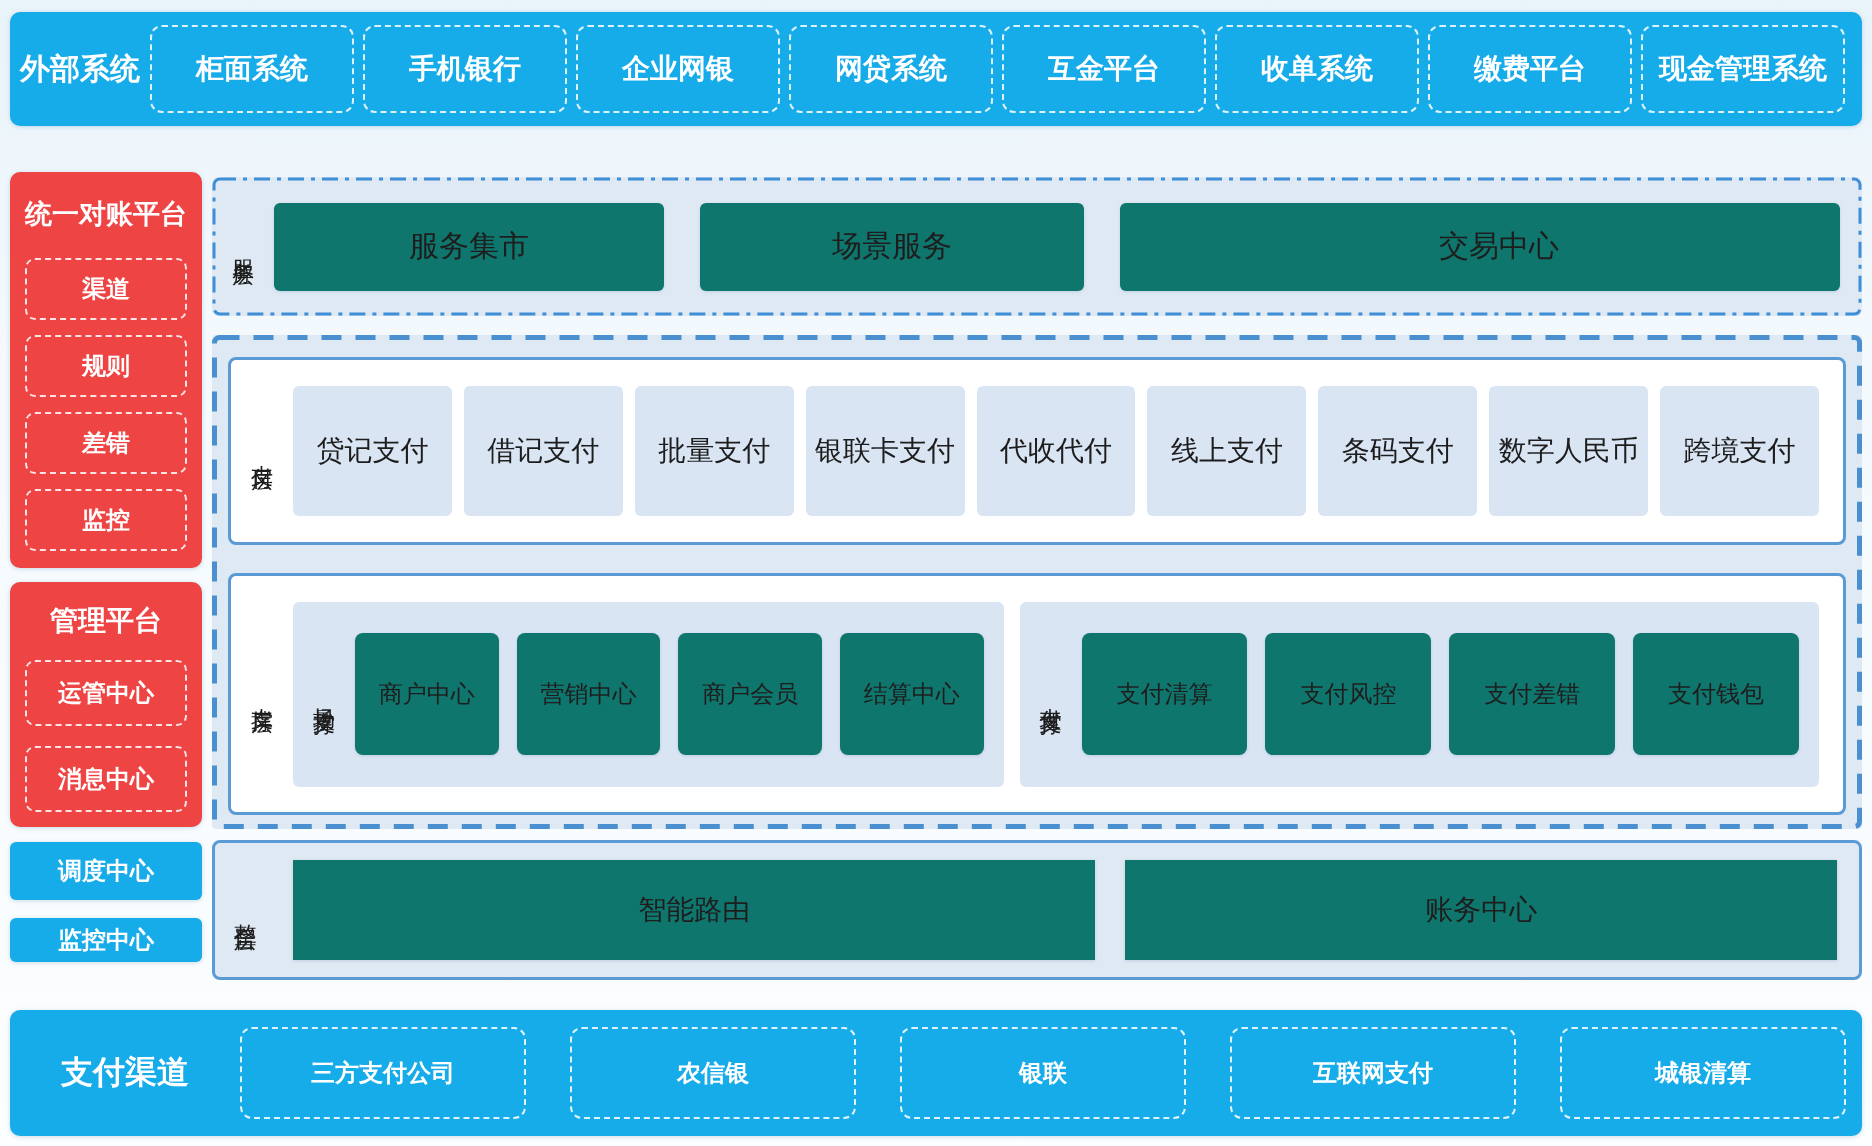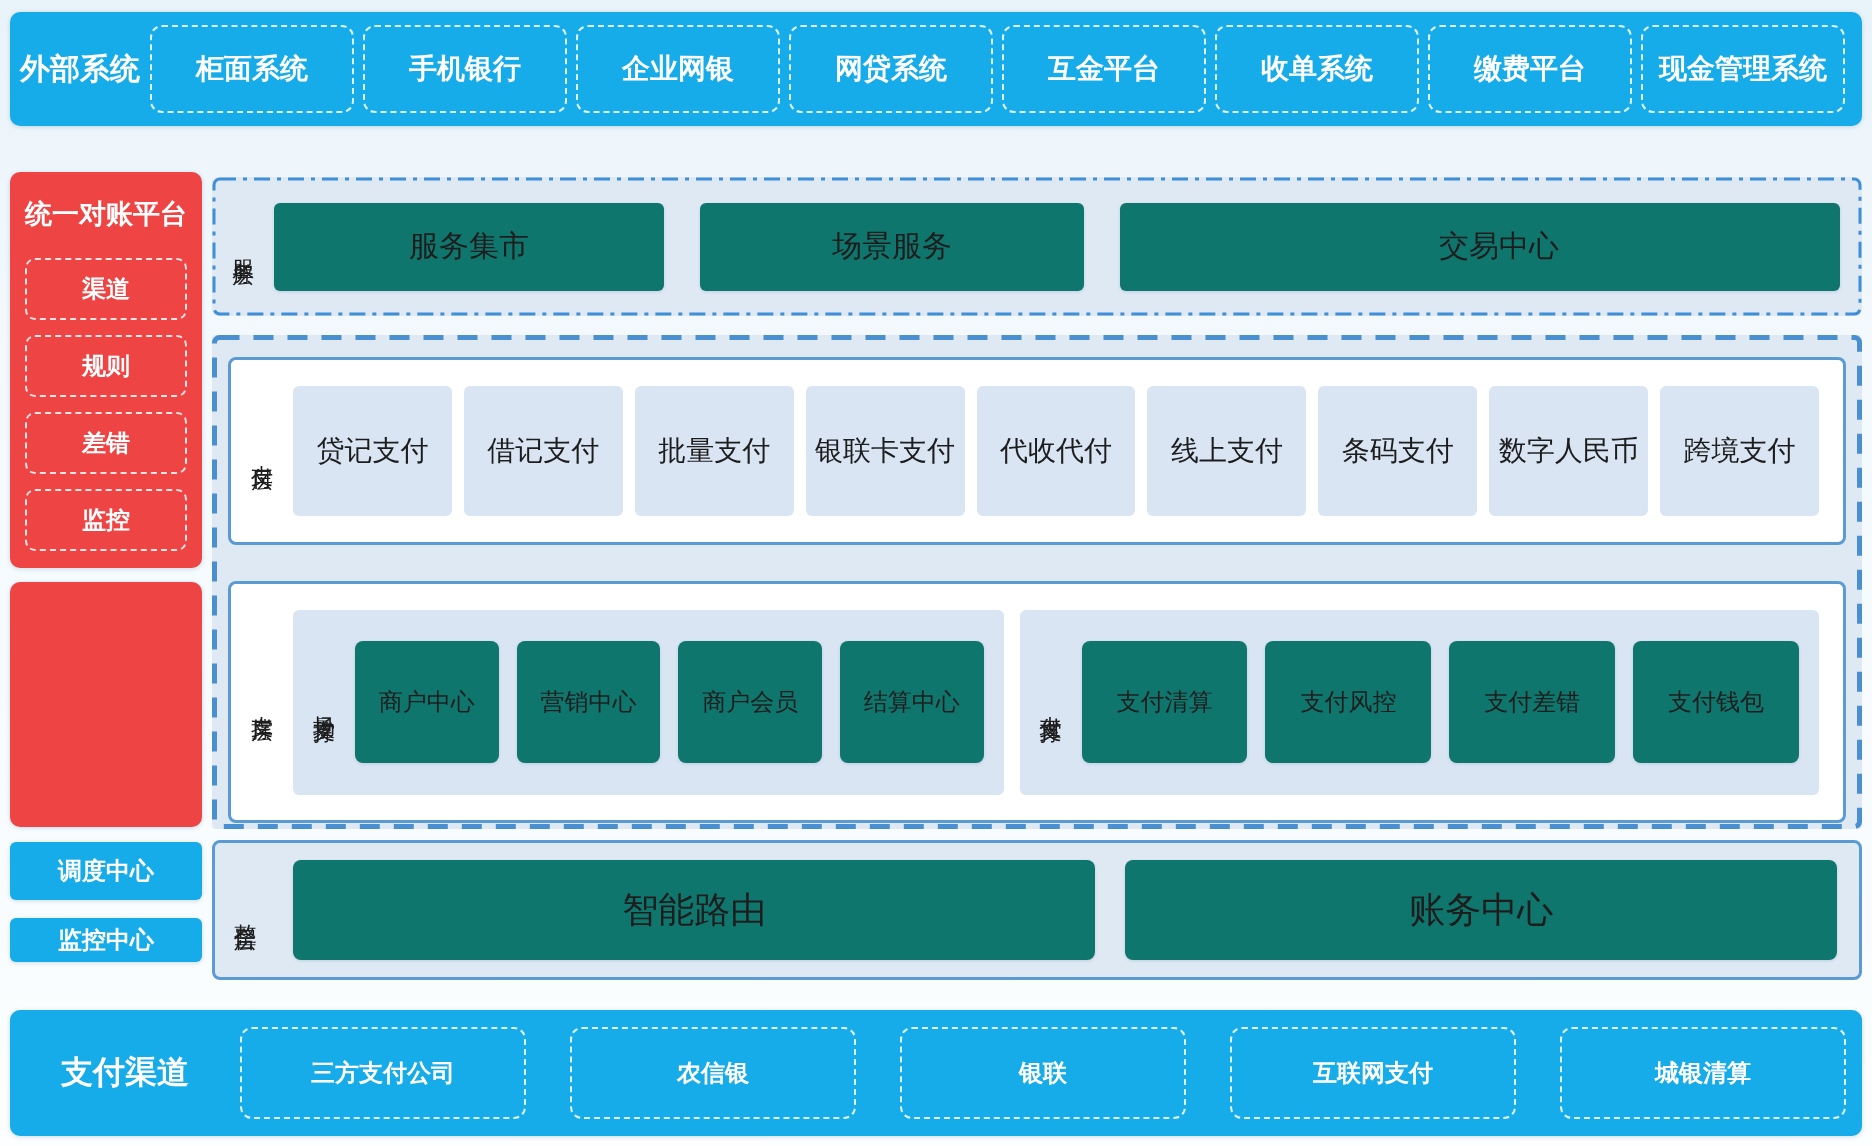--- a/index.html
+++ b/index.html
@@ -72,35 +72,35 @@
   #service-boxes div:nth-of-type(1){flex:406;}
   #service-boxes div:nth-of-type(2){flex:400;}
   #service-boxes div:nth-of-type(3){flex:710;padding-left:38px;}
 
   #core-panel{left:212px;top:335px;width:1650px;height:494px;border-radius:4px;}
   #payment-panel{margin:22px 16px 0 16px;height:188px;}
   #payment-panel .vlabel{width:62px;font-size:22px;}
   #payment-boxes{flex:1;display:flex;gap:12px;margin-right:24px;align-items:center;}
   #payment-boxes .bbox{height:130px;flex:1;}
 
-  #support-panel{margin:36px 16px 0 16px;height:242px;align-items:center;}
+  #support-panel{margin:28px 16px 0 16px;height:242px;align-items:center;}
   #support-panel .vlabel{width:62px;font-size:22px;}
   #support-groups{flex:1;display:flex;gap:16px;margin-right:24px;align-items:center;}
   .group{background:#d9e5f3;border-radius:6px;height:185px;display:flex;align-items:center;}
   .group .vlabel{width:62px;font-size:20px;letter-spacing:2px;}
   .group-items{flex:1;display:flex;gap:18px;margin-right:20px;align-items:center;}
   .group-items .wbox{height:122px;flex:1;font-size:24px;border-radius:8px;}
   #group-scene{flex:72;}
   #group-pay{flex:81;}
 
   #integration-panel{left:212px;top:840px;width:1650px;height:140px;background:#dfe9f4;
     border:3px solid #5b9bd5;border-radius:8px;display:flex;align-items:center;box-sizing:border-box;}
   #integration-panel .vlabel{width:62px;font-size:23px;}
   #integration-boxes{flex:1;display:flex;gap:14px;margin-right:22px;align-items:center;}
-  #integration-boxes .wbox{height:100px;font-size:36px;border-radius:8px;margin-left:16px;}
+  #integration-boxes .wbox{height:100px;font-size:28px;border-radius:0;margin-left:16px;}
   #integration-boxes div:nth-of-type(1){flex:53;}
   #integration-boxes div:nth-of-type(2){flex:47;}
 
   #bottom-bar{left:10px;top:1010px;width:1852px;height:126px;}
   #bottom-bar .bar-title{width:230px;font-size:32px;}
   #bottom-bar .dashrow{gap:44px;margin-right:16px;height:92px;}
   #bottom-bar .wdash{height:88px;font-size:24px;}
 </style>
 </head>
 <body>
@@ -125,20 +125,26 @@
   <div class="side-items">
 
   <div class="wdash">渠道</div>
       <div class="wdash">规则</div>
       <div class="wdash">差错</div>
       <div class="wdash">监控</div>
     </div>
 </div>
 
 <div id="mgmt-block" class="abs side-block">
+  <div class="side-title">管理平台</div>
+  <div class="side-items">
+
+  <div class="wdash">运管中心</div>
+      <div class="wdash">消息中心</div>
+    </div>
 </div>
 
 <div id="dispatch-center" class="abs solid-center">调度中心</div>
 <div id="monitor-center" class="abs solid-center">监控中心</div>
 
 <div id="service-panel" class="abs panel">
   <svg class="edge" width="1650" height="139">
     <rect x="2" y="2" width="1646" height="135" rx="6" fill="none" stroke="#3e8ed8" stroke-width="3" stroke-dasharray="16 7 4 7"></rect>
   </svg>
   <div class="vlabel">服务层</div>

